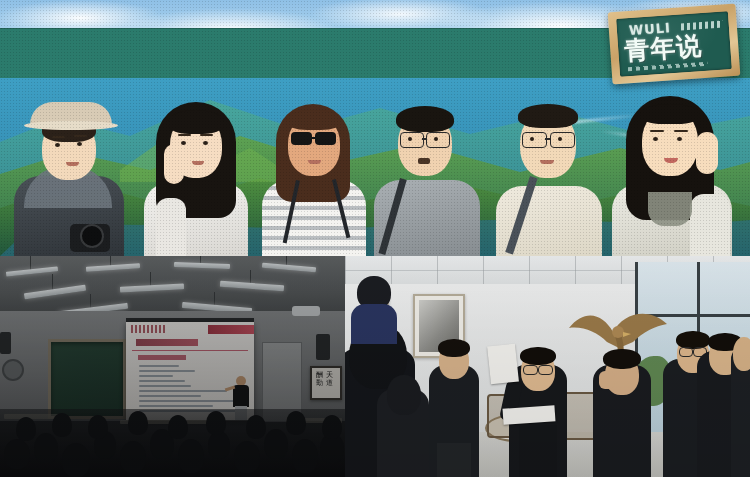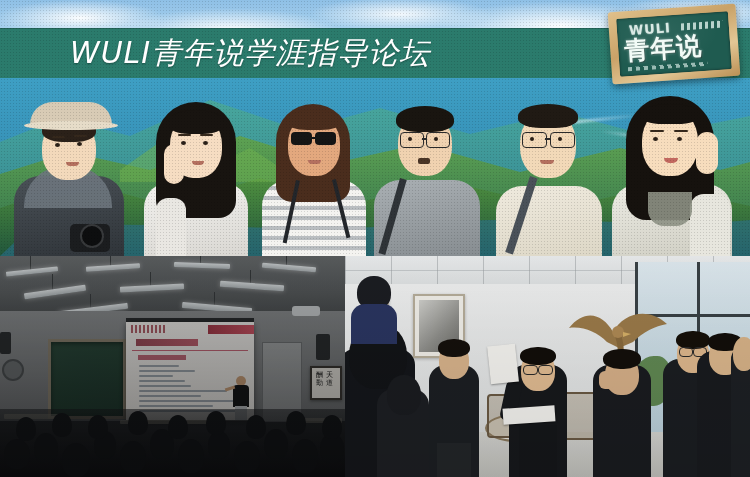--- a/index.html
+++ b/index.html
@@ -328,21 +328,20 @@
         <div class="dot" style="left:69px;top:49px;width:5px;height:4px;"></div>
         <div class="mouth" style="left:56px;top:70px;width:14px;height:5px;background:#c2685f;"></div>
         <div style="position:absolute;left:88px;top:44px;width:22px;height:42px;background:#f7ddbd;border-radius:11px;"></div>
         <div style="position:absolute;left:82px;bottom:0;width:40px;height:62px;background:#e7e6de;border-radius:14px 14px 0 0;"></div>
         <div style="position:absolute;left:40px;bottom:30px;width:44px;height:34px;background:#8d9184;border-radius:0 0 16px 16px;opacity:.9;"></div>
       </div>
 
     </div>
 
     <div class="banner"></div>
-    <div class="banner-title">WULI青年说学涯指导论坛</div>
 
     <div class="badge">
       <div class="badge-frame"></div>
       <div class="badge-inner">
         <div class="badge-wuli">WULI</div>
         <div class="badge-dash"></div>
         <div class="badge-cn">青年说</div>
         <div class="badge-rule"></div>
       </div>
     </div>

